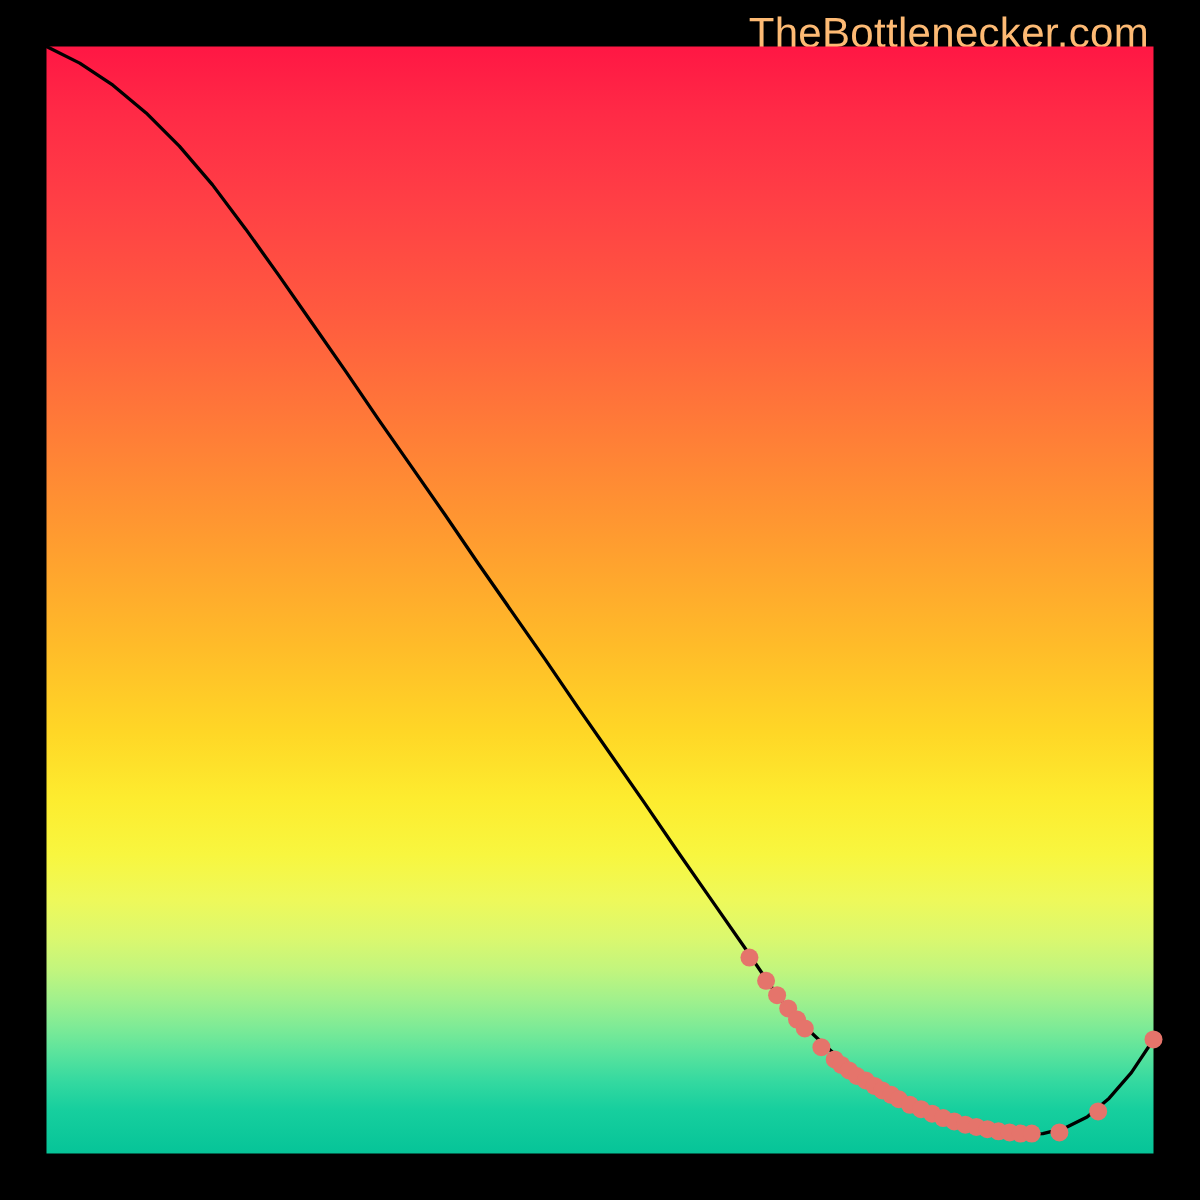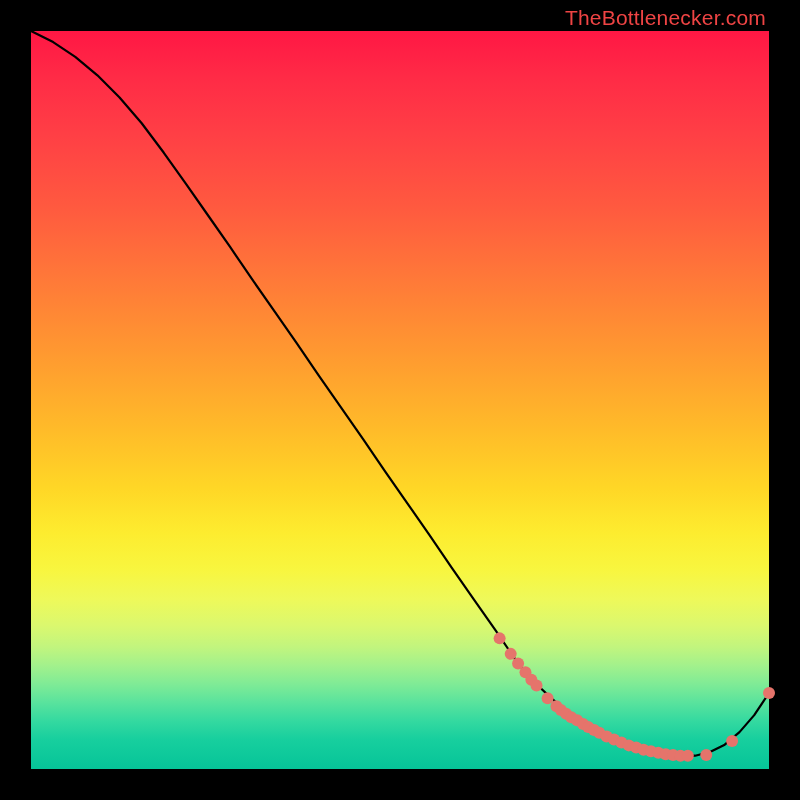--- a/index.html
+++ b/index.html
@@ -52,22 +52,22 @@
     top: 0;
     width: 738px;
     height: 738px;
     overflow: visible;
     display: block;
   }
   .attribution {
     position: absolute;
     top: 6px;
     right: 34px;
-    color: #ef4444;
-    font-size: 21px;
+    color: #fdba74;
+    font-size: 28px;
     letter-spacing: 0.2px;
     user-select: none;
   }
 </style>
 </head>
 <body>
 
 <div class="frame">
 
   <div class="attribution">TheBottlenecker.com</div>

